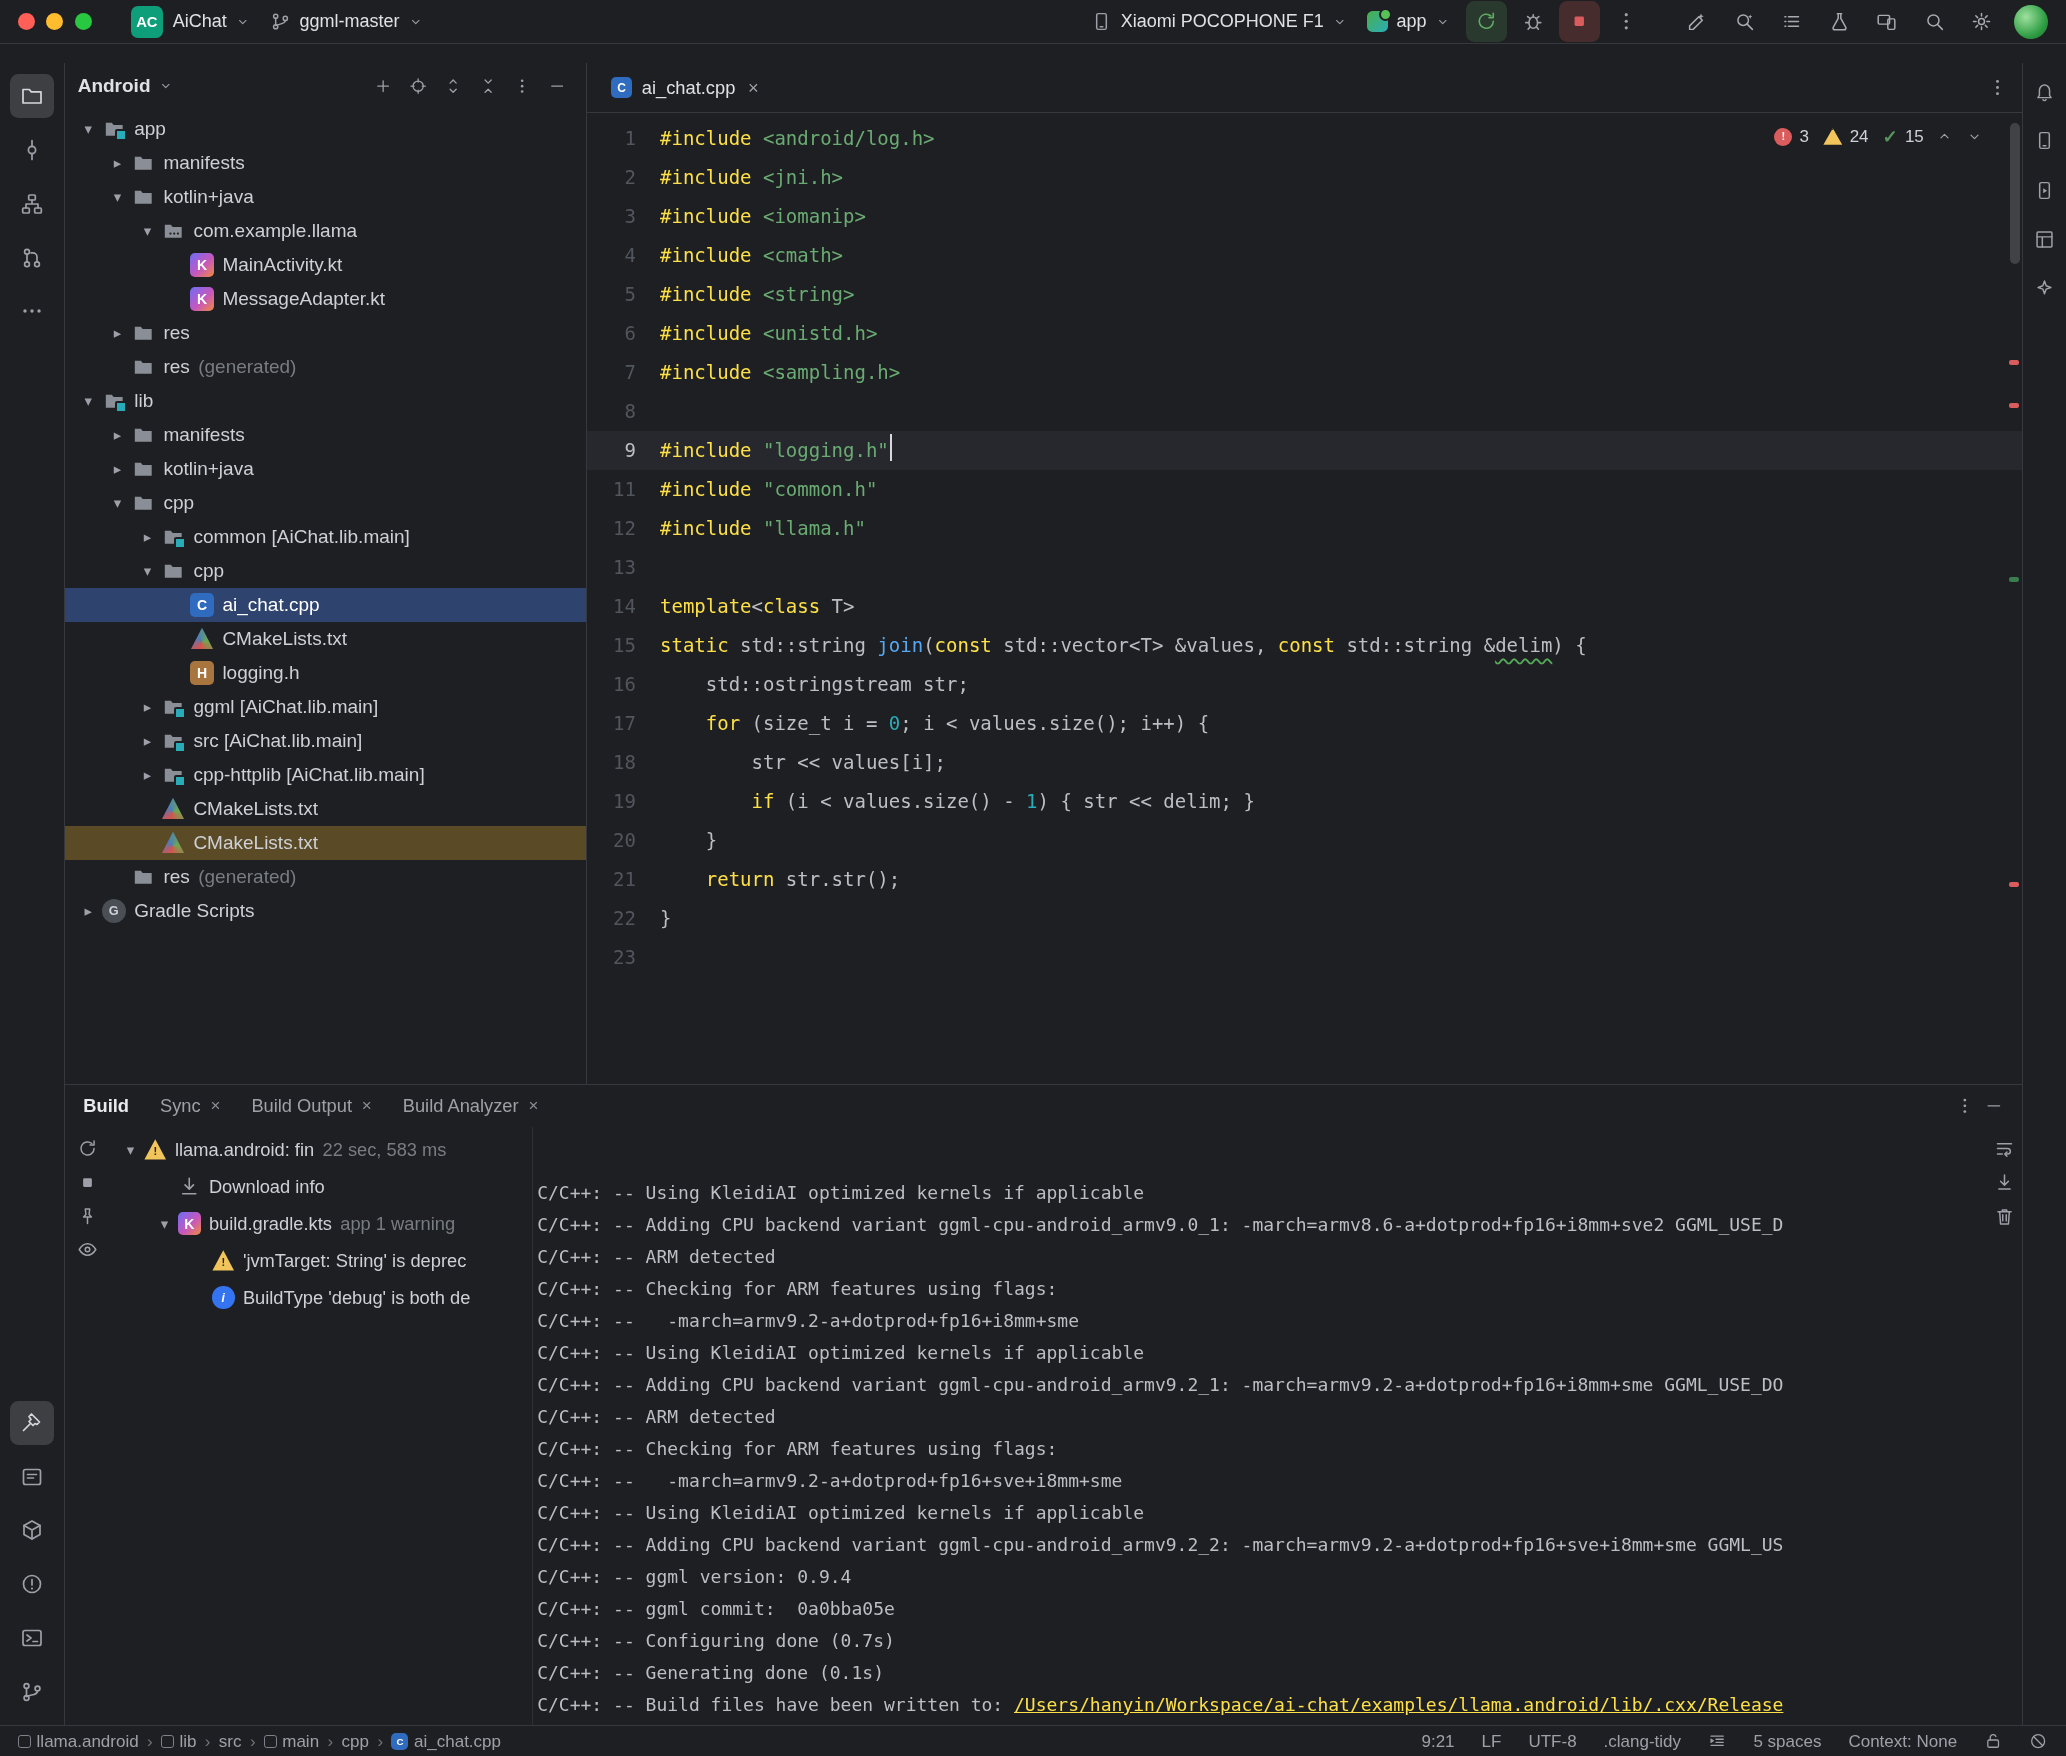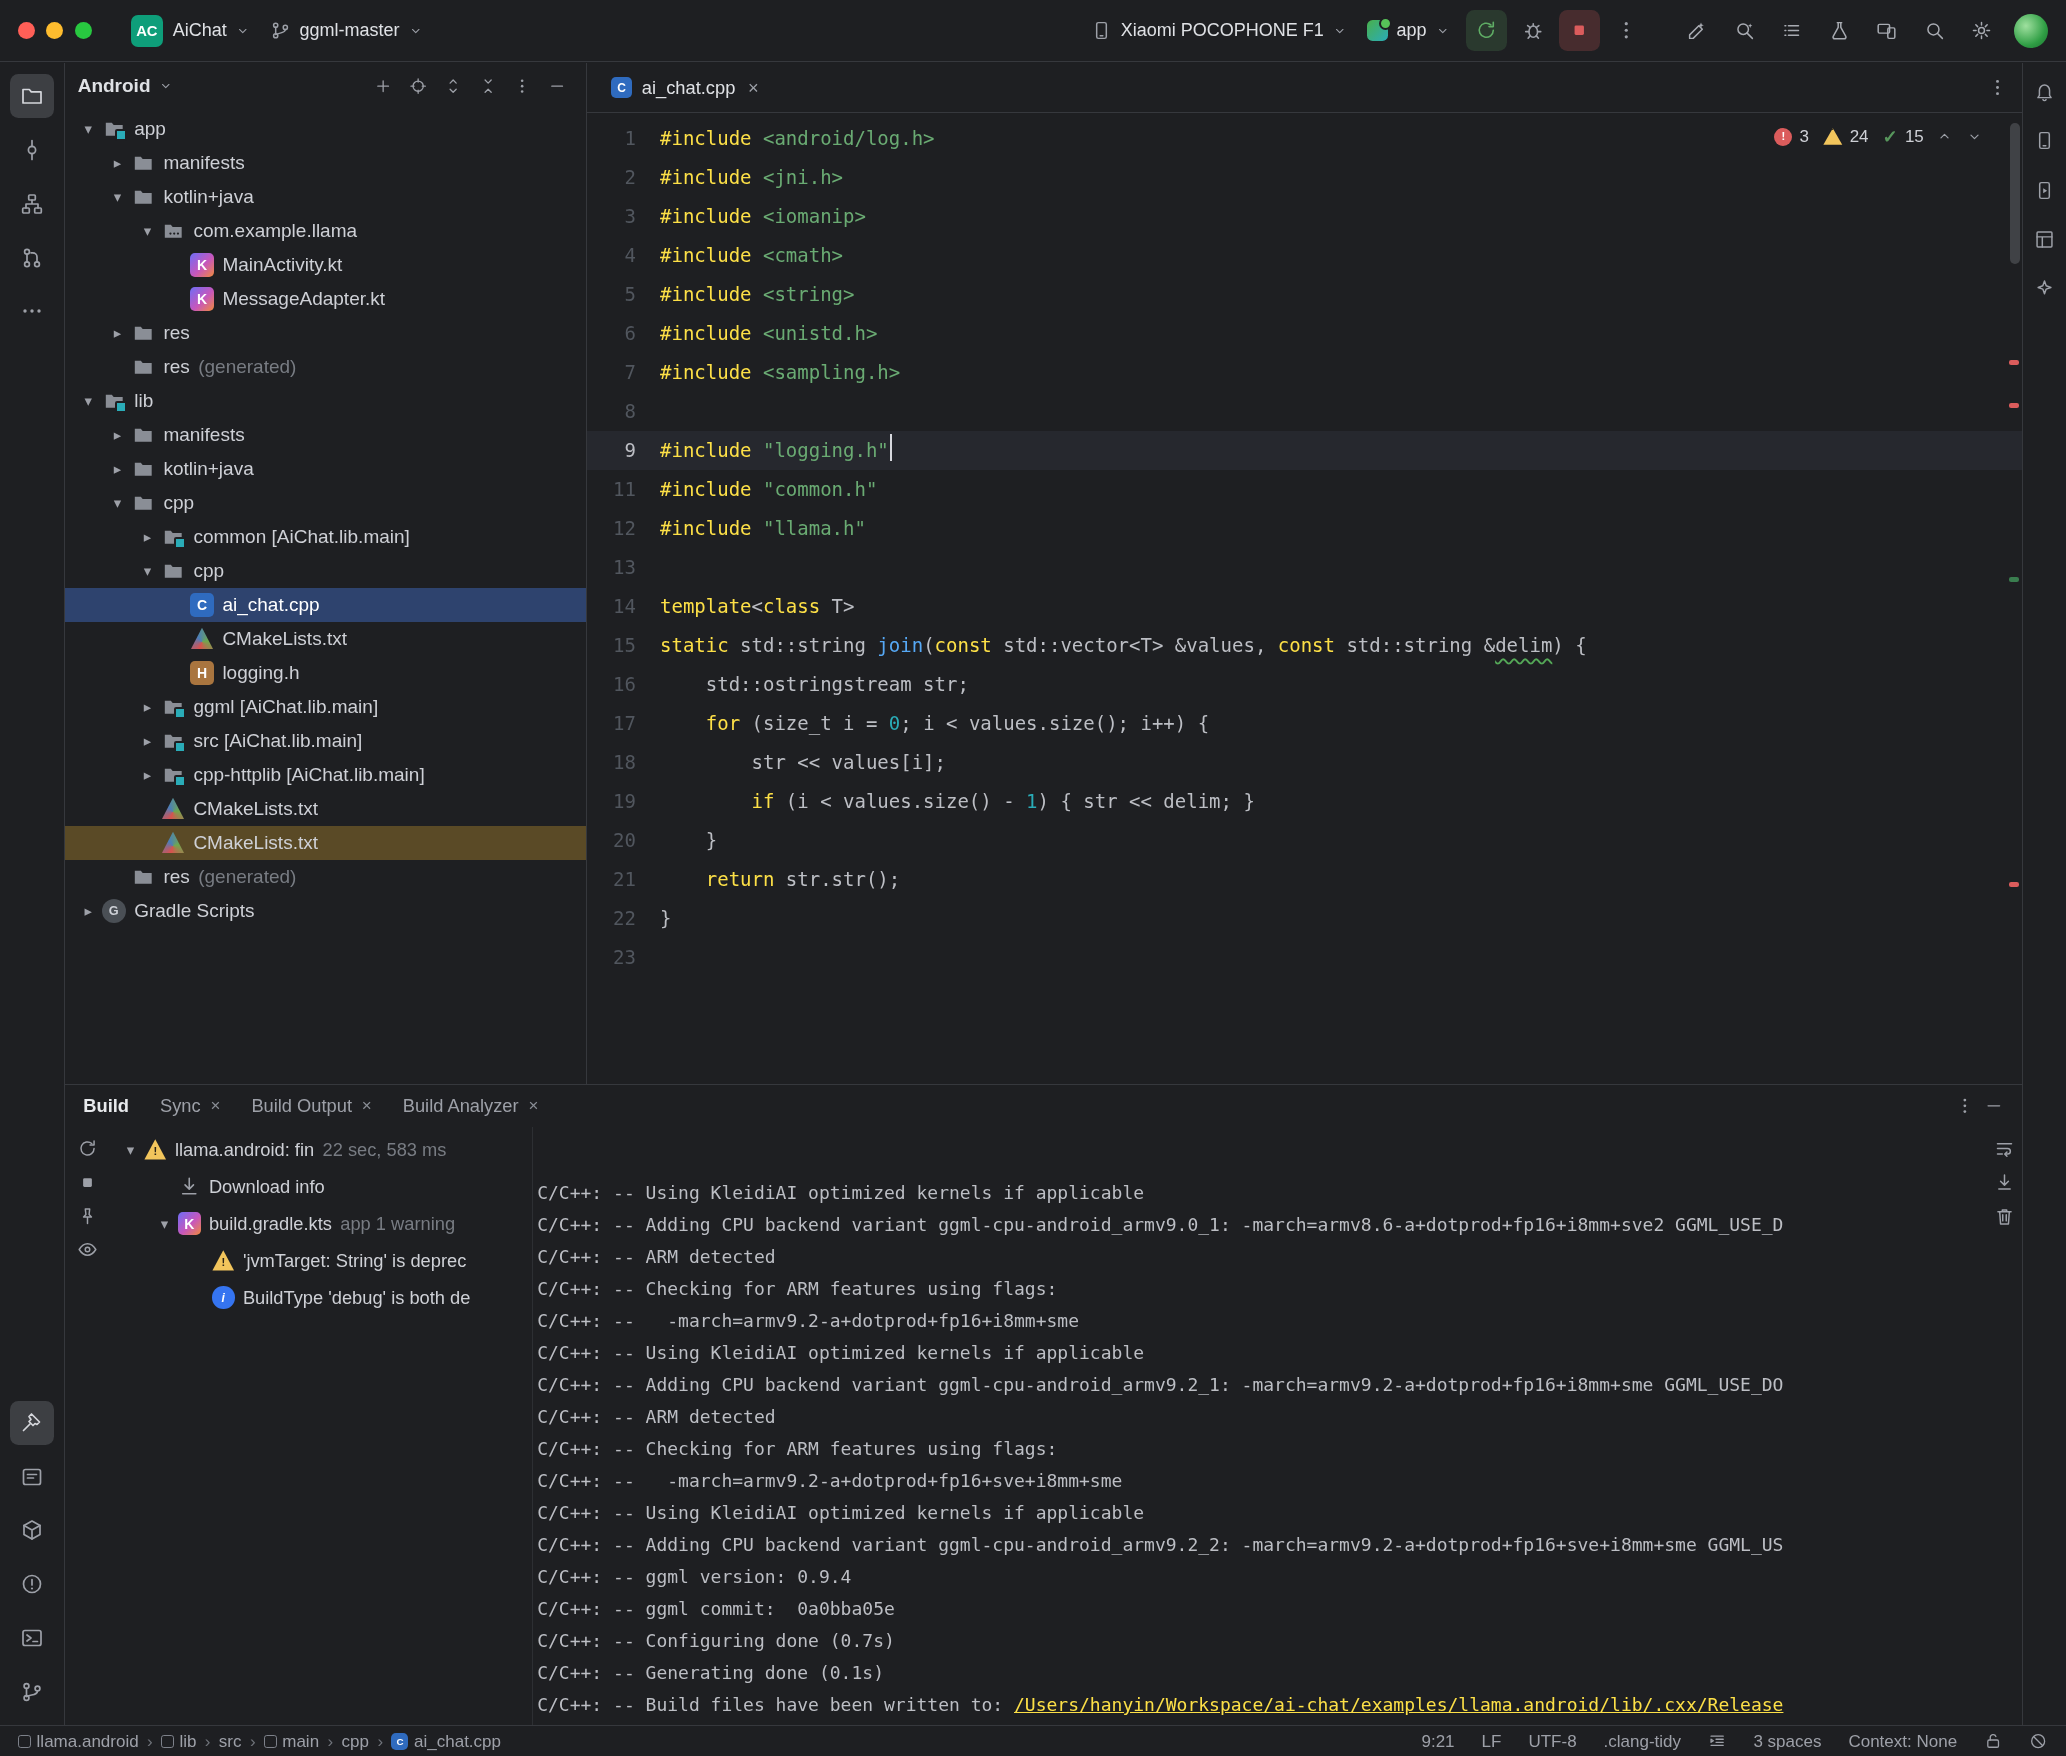--- a/index.html
+++ b/index.html
@@ -1,20 +1,20 @@
 <!DOCTYPE html>
 <html style="font-size:11.2px"><head>
 <meta charset="utf-8">
 <style>
   html,body{margin:0;padding:0}
   body{width:2066px;height:1757px;position:relative;background:#1e1f22;color:#bcbec4;
        font-family:"Liberation Sans","DejaVu Sans",sans-serif;overflow:hidden}
   svg{display:block}
   
-  .titlebar{position:absolute;top:0;left:0;right:0;height:62px;display:flex;align-items:center;
+  .titlebar{position:absolute;top:0;left:0;right:0;height:44px;display:flex;align-items:center;
             padding:0 18.3px;border-bottom:0.7px solid #36383d;box-sizing:border-box}
   .tl{width:17px;height:17px;border-radius:50%;margin-right:11.2px;flex:none}
   .tl-r{background:#ff5f57}.tl-y{background:#febc2e}.tl-g{background:#28c840}
   .logo-ac{width:32px;height:32px;border-radius:7px;background:#0e9e7a;color:#fff;font-weight:700;
            font-size:14.8px;display:flex;align-items:center;justify-content:center;margin-left:28px;flex:none}
   .tb-widget{display:flex;align-items:center;gap:8.4px;padding:5.6px 9.8px;border-radius:7px;
              font-size:18px;color:#dfe1e5;white-space:nowrap}
   .cdn{width:15.5px;height:15.5px;color:#9da0a8;flex:none}
   .wic{width:21px;height:21px;color:#9da0a8;flex:none}
   .tb-spacer{flex:1}
@@ -900,21 +900,21 @@
   <div class="sb-right">
       <span>9:21</span>
       <span>LF</span>
       <span>UTF-8</span>
       <span>.clang-tidy</span>
       <span class="sbtn">
         <svg viewBox="0 0 24 24" width="100%" height="100%" fill="none" stroke="currentColor" stroke-width="1.7" stroke-linecap="round" stroke-linejoin="round">
           <path d="M4 5.5h16M10.5 9.5H20M10.5 13.5H20M4 17.5h16M4 9.5l3 2-3 2z"></path>
         </svg>
       </span>
-      <span>3 spaces</span>
+      <span>5 spaces</span>
       <span>Context: None</span>
       <span class="sbtn">
         <svg viewBox="0 0 24 24" width="100%" height="100%" fill="none" stroke="currentColor" stroke-width="1.7" stroke-linecap="round" stroke-linejoin="round">
           <rect x="5" y="10.5" width="14" height="9.5" rx="1.8"></rect>
           <path d="M8.2 10.5V7.3A3.8 3.8 0 0 1 15.6 6"></path>
         </svg>
       </span>
       <span class="sbtn">
         <svg viewBox="0 0 24 24" width="100%" height="100%" fill="none" stroke="currentColor" stroke-width="1.7" stroke-linecap="round" stroke-linejoin="round">
           <circle cx="12" cy="12" r="8.5"></circle>

